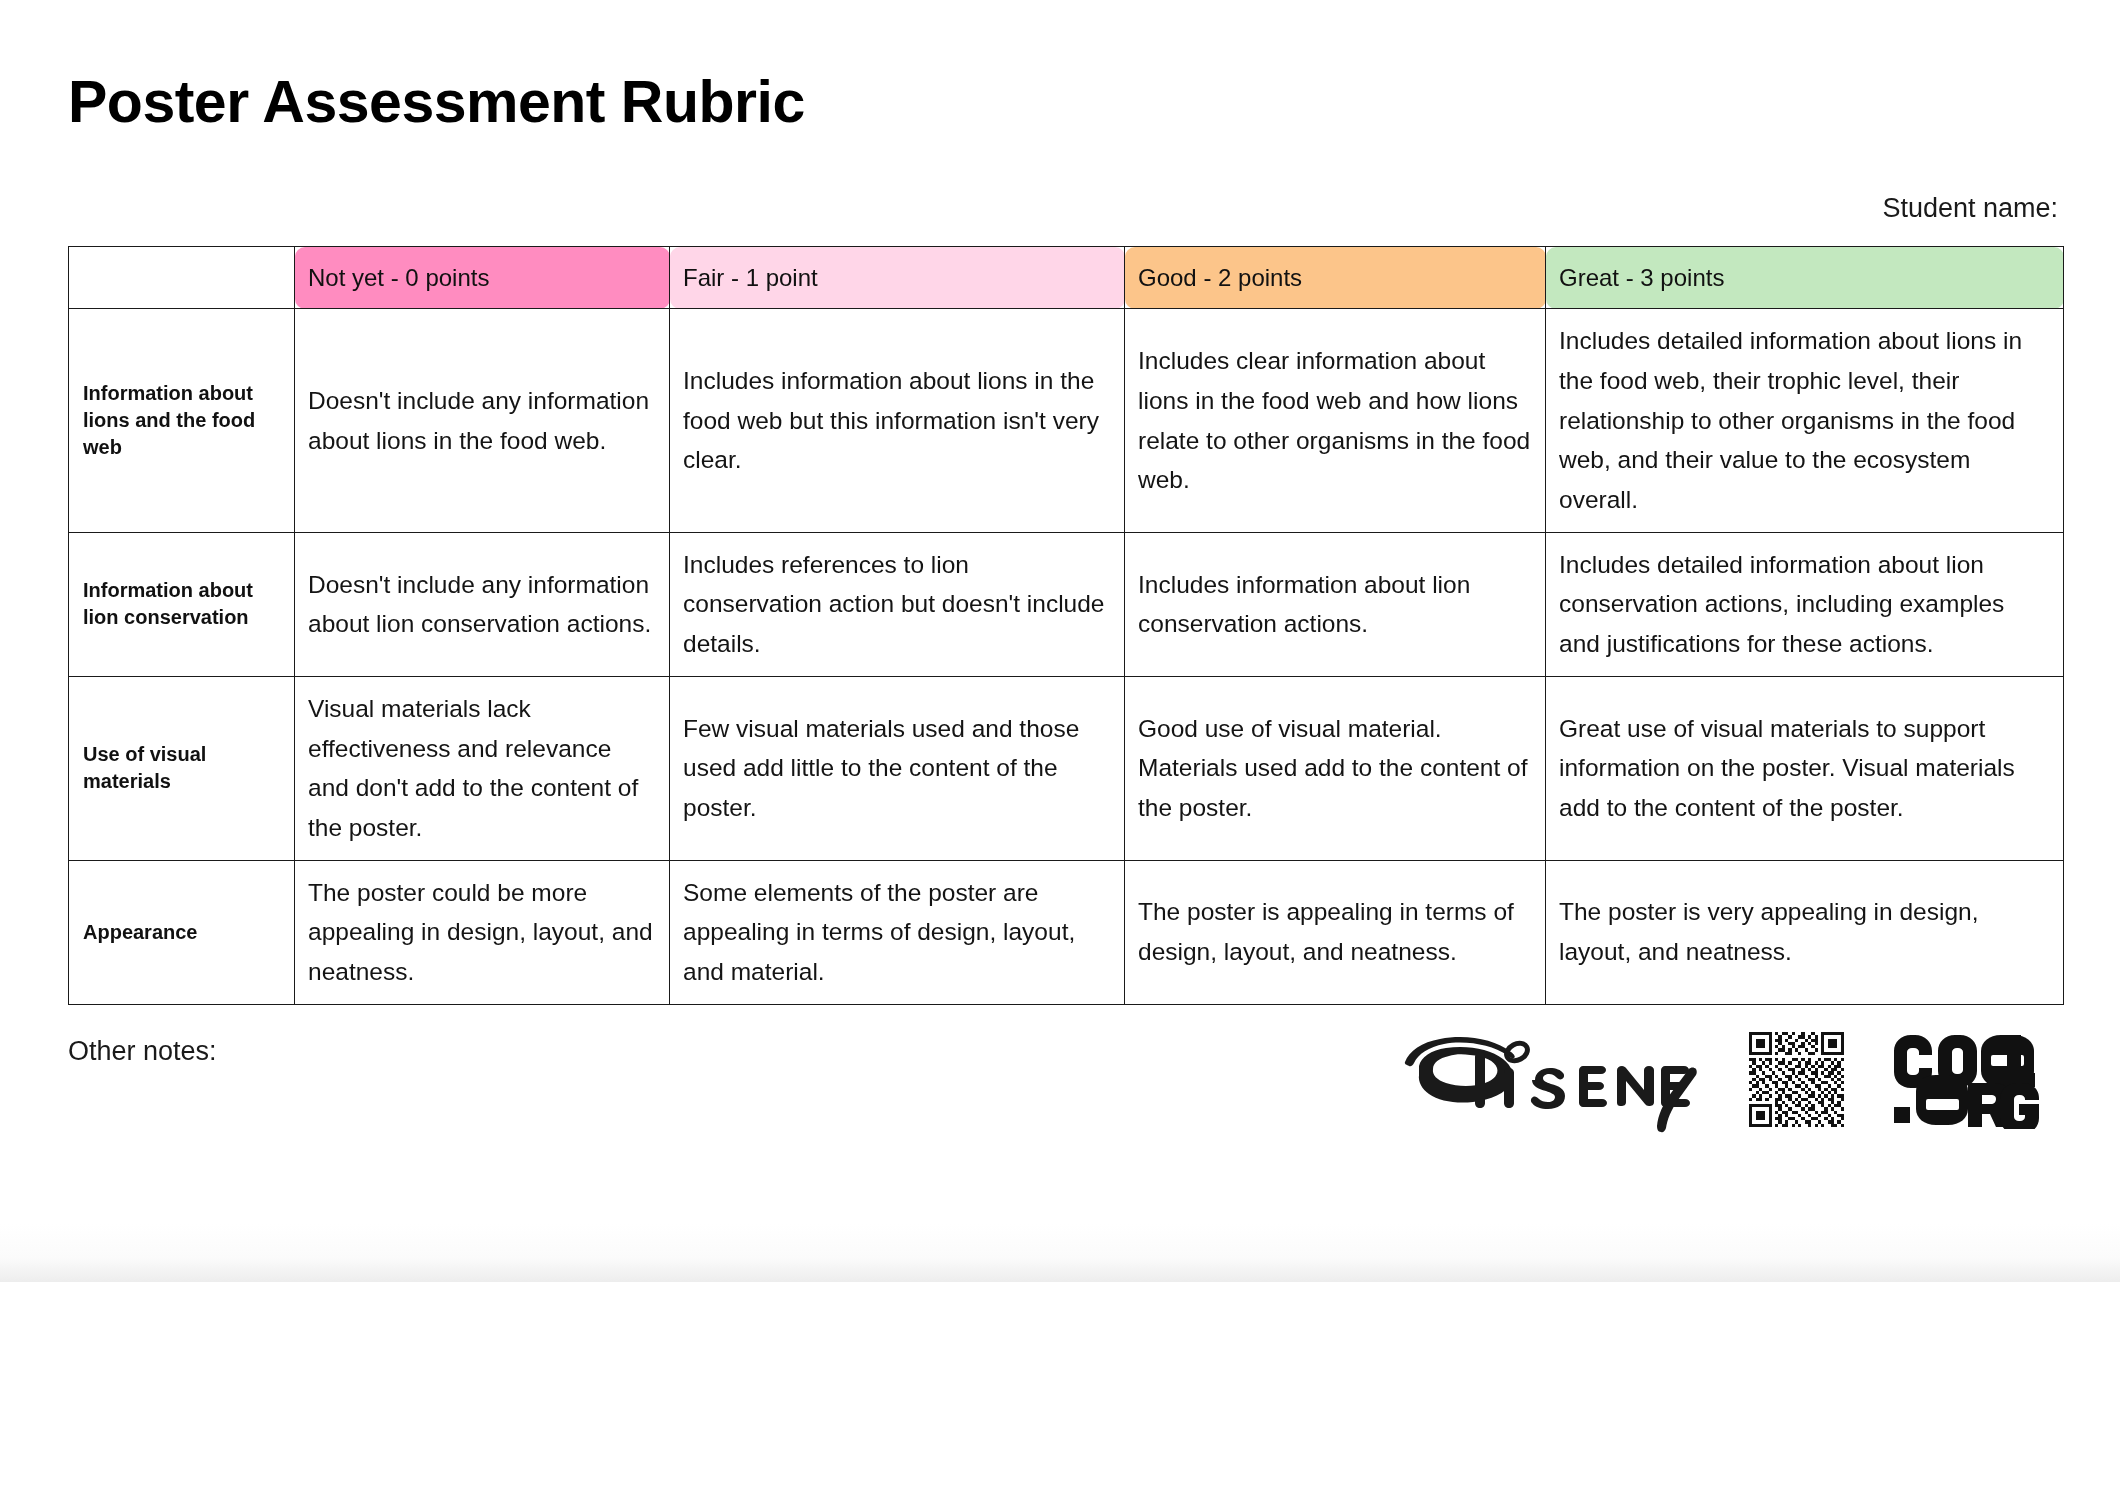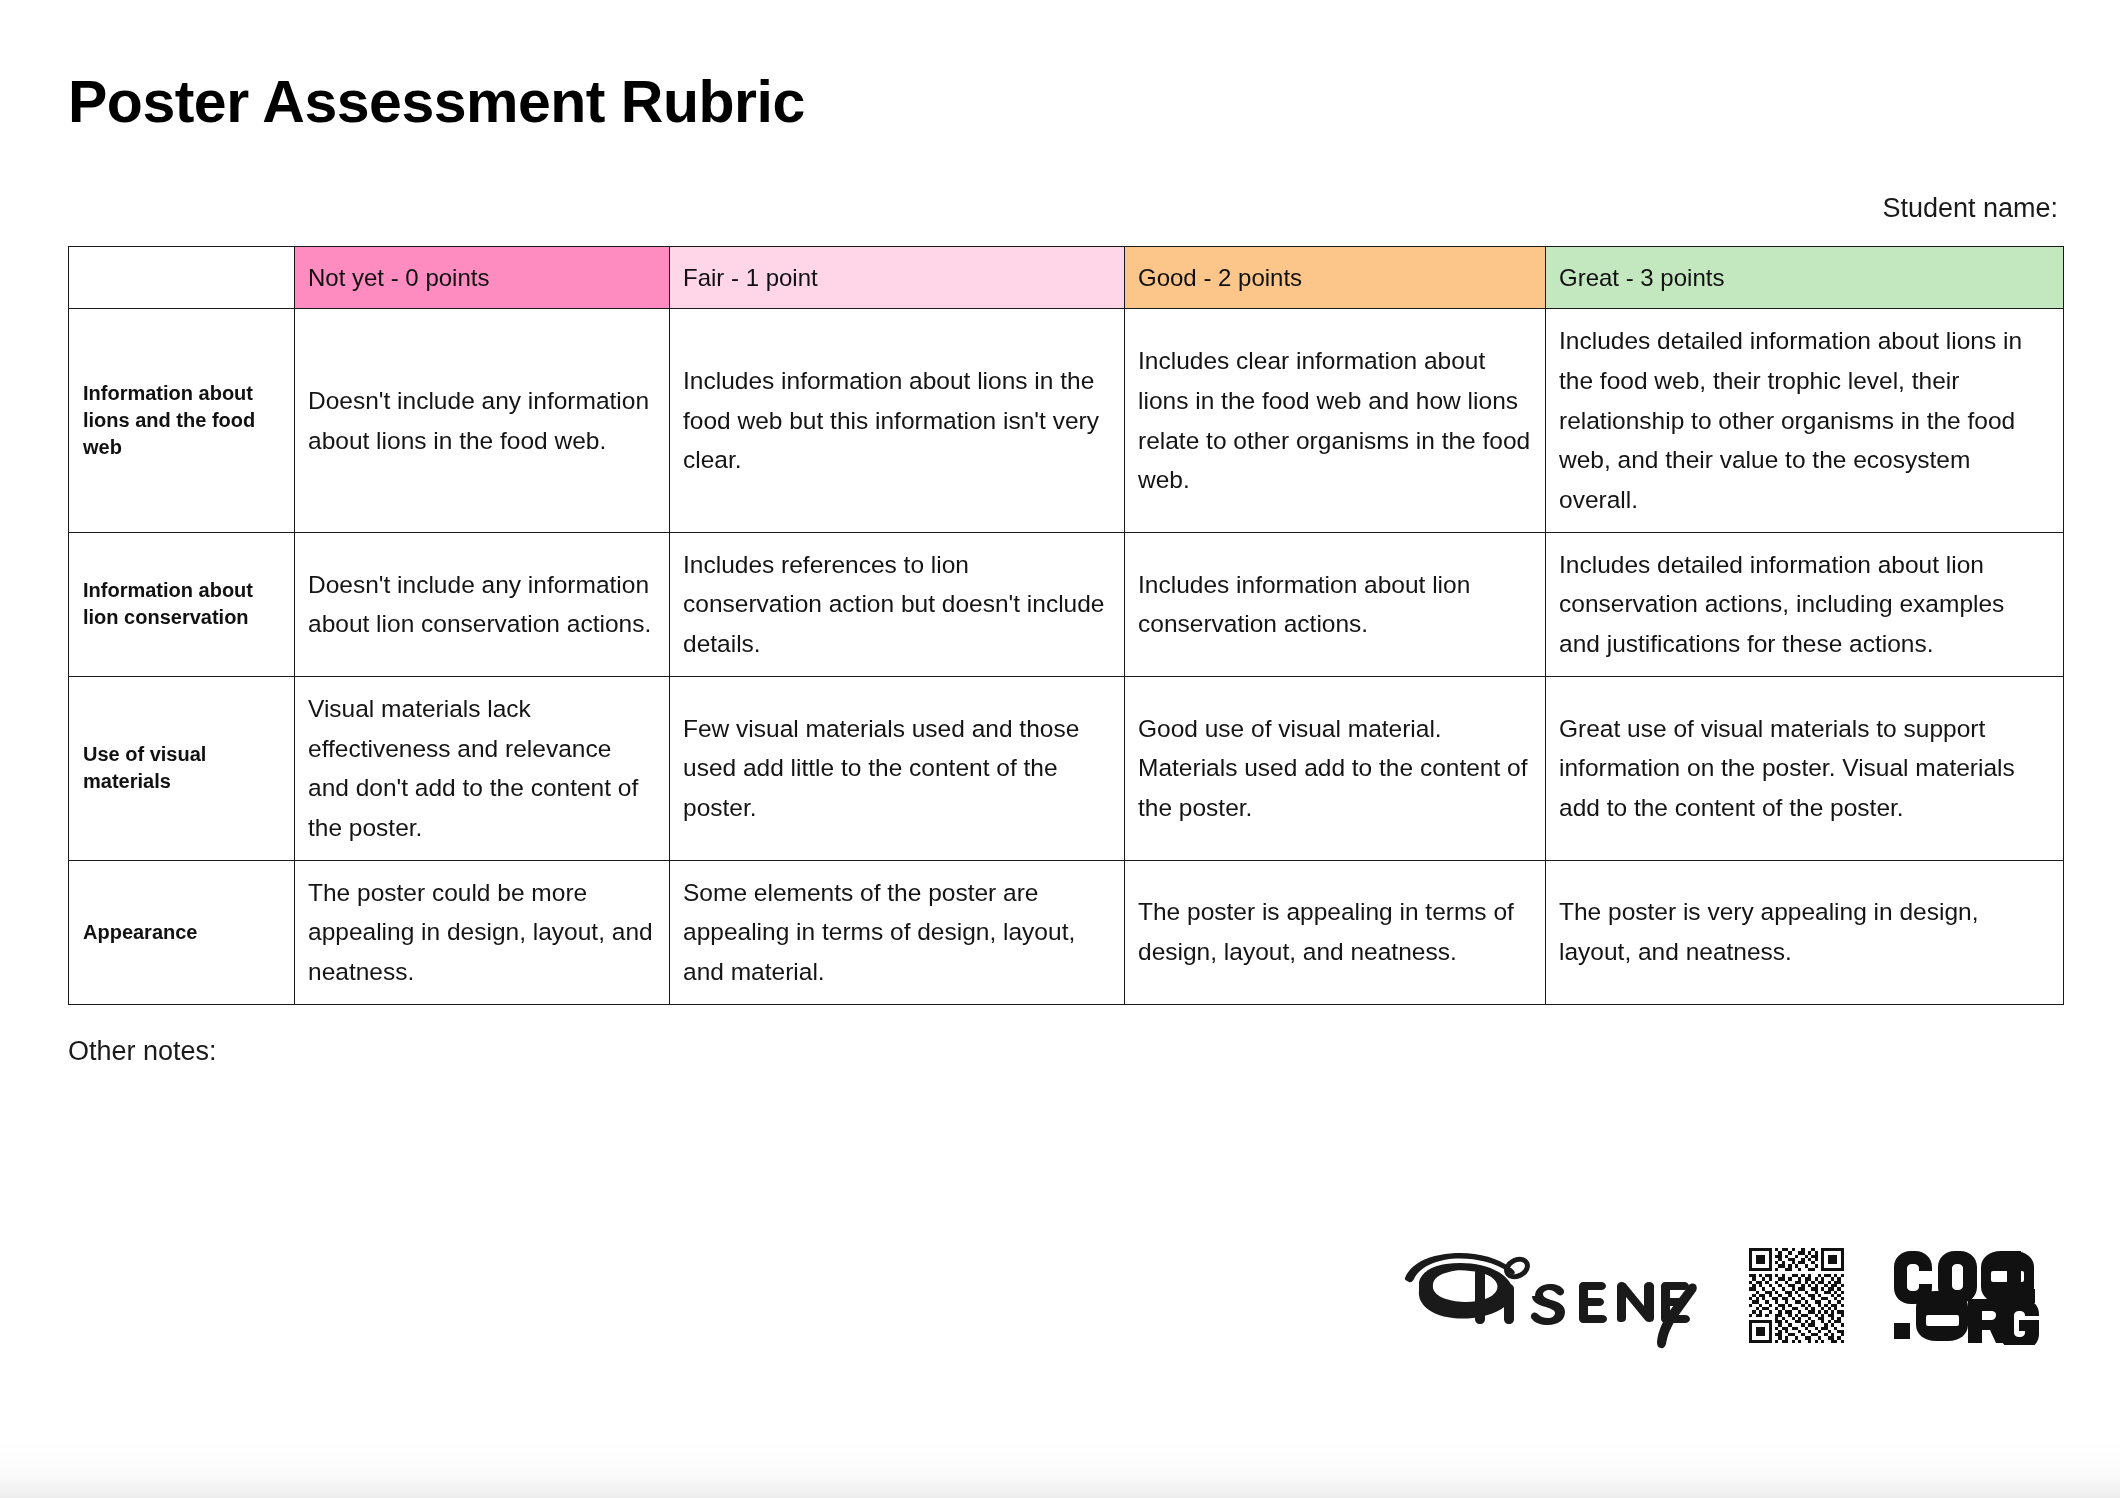--- a/index.html
+++ b/index.html
@@ -9,21 +9,21 @@
     background: #ffffff;
   }
   body {
     font-family: "Liberation Sans", sans-serif;
     color: #111111;
     -webkit-font-smoothing: antialiased;
   }
   .page {
     position: relative;
     width: 2120px;
-    height: 1498px;
+    height: 1282px;
     background: #0f766e;
     box-sizing: border-box;
     overflow: hidden;
   }
   .page-inner {
     position: absolute;
     left: 0;
     top: 0;
     right: 0;
     bottom: 58px;
@@ -78,20 +78,21 @@
   col.c3 { width: 421px; }
   col.c4 { width: 518px; }
 
   thead td {
     height: 62px;
     font-size: 24px;
     font-weight: 700;
     color: #111111;
     padding-top: 8px;
     padding-bottom: 8px;
+    border-radius: 10px;
   }
   thead td.blank-corner { background: #ffffff; }
 
   tbody td.criterion {
     font-size: 20px;
     font-weight: 700;
     line-height: 1.35;
     color: #111111;
     padding-left: 14px;
   }

